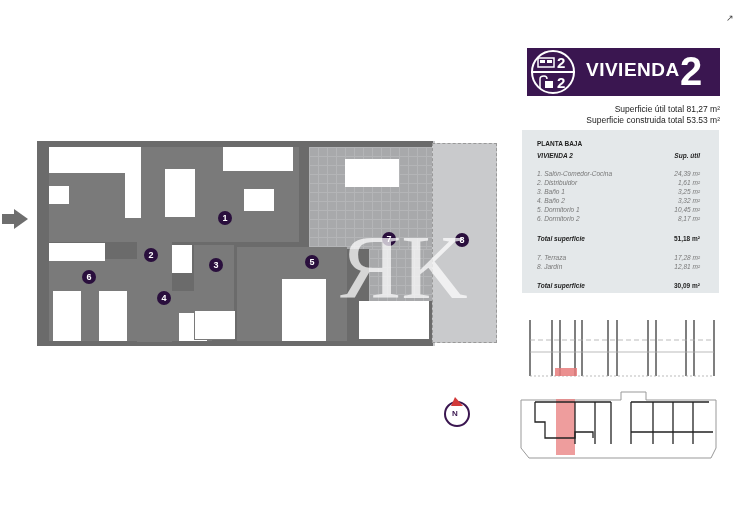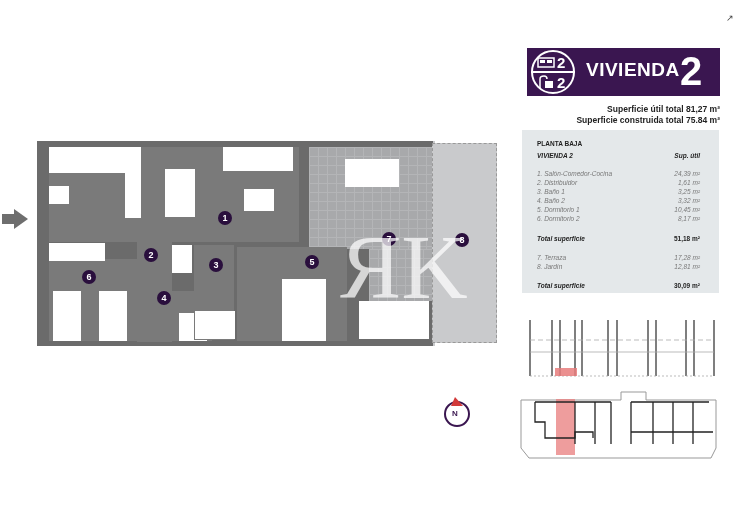--- a/index.html
+++ b/index.html
@@ -4,21 +4,21 @@
 <style>
   html,body{margin:0;padding:0;}
   body{width:756px;height:528px;background:#ffffff;position:relative;overflow:hidden;font-family:"Liberation Sans",sans-serif;}
   .abs{position:absolute;}
   
   .badge{left:527px;top:48px;width:193px;height:48px;background:#3a1650;}
   .badge-circle{left:531px;top:50px;width:44px;height:44px;border-radius:50%;border:2px solid #fff;box-sizing:border-box;}
   .badge-title{left:586px;top:59px;color:#fff;font-weight:bold;font-size:19px;letter-spacing:0.5px;}
   .badge-num{left:680px;top:49px;color:#fff;font-weight:bold;font-size:40px;line-height:44px;}
   .bnum{color:#fff;font-weight:bold;font-size:15px;line-height:15px;}
-  .sup{right:36px;text-align:right;font-size:8.5px;font-weight:bold;color:#222;}
+  .sup{right:36px;text-align:right;font-size:8.5px;font-weight:normal;color:#222;}
   
   .tbl{left:522px;top:130px;width:197px;height:163px;background:#e4e8ea;}
   .row{position:absolute;left:15px;right:19px;font-size:6.5px;color:#777;font-style:italic;display:flex;justify-content:space-between;}
   .row.b{color:#222;font-weight:bold;}
   .hdr{position:absolute;left:15px;font-size:6.5px;font-weight:bold;color:#222;}
   
   .wall{background:#6b6b6b;}
   .floor{background:#7a7a7a;}
   .tile{background-color:#a8a9ab;background-image:linear-gradient(#b4b5b7 1px,transparent 1px),linear-gradient(90deg,#b4b5b7 1px,transparent 1px);background-size:9px 9px;}
   .garden{background:#c9cacc;}
@@ -46,21 +46,21 @@
 <div class="abs bnum" style="left:557px;top:55px;">2</div>
 <svg class="abs" style="left:538px;top:75px;" width="16" height="14">
   <path d="M2 14 V4 Q2 1 6 1 Q9 1 9 4" fill="none" stroke="#fff" stroke-width="1.5"></path>
   <rect x="7" y="6" width="8" height="7" fill="#fff"></rect>
 </svg>
 <div class="abs bnum" style="left:557px;top:75px;">2</div>
 <div class="abs badge-title">VIVIENDA</div>
 <div class="abs badge-num">2</div>
 
 <div class="abs sup" style="top:104px;">Superficie útil total 81,27 m²</div>
-<div class="abs sup" style="top:115px;">Superficie construida total 75.84 m²</div>
+<div class="abs sup" style="top:115px;">Superficie construida total 53.53 m²</div>
 
 <div class="abs tbl">
   <div class="hdr" style="top:10px;">PLANTA BAJA</div>
   <div class="hdr" style="top:22px;font-style:italic;">VIVIENDA 2</div>
   <div class="hdr" style="top:22px;left:auto;right:19px;font-style:italic;">Sup. útil</div>
 
   <div class="row" style="top:40px;">
       <span>1. Salón-Comedor-Cocina</span>
       <span>24,39 m²</span>
     </div>

